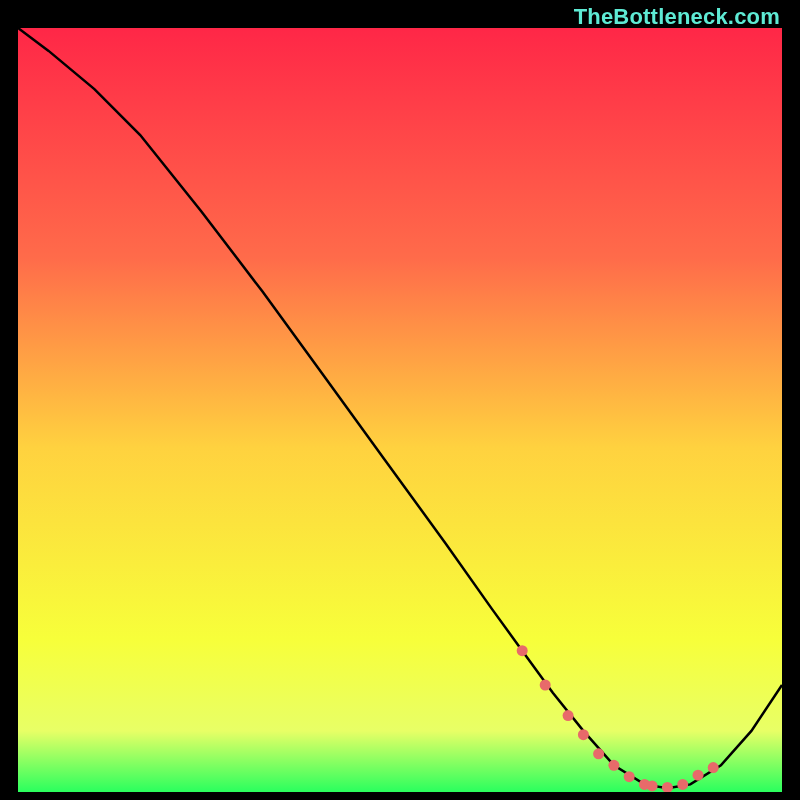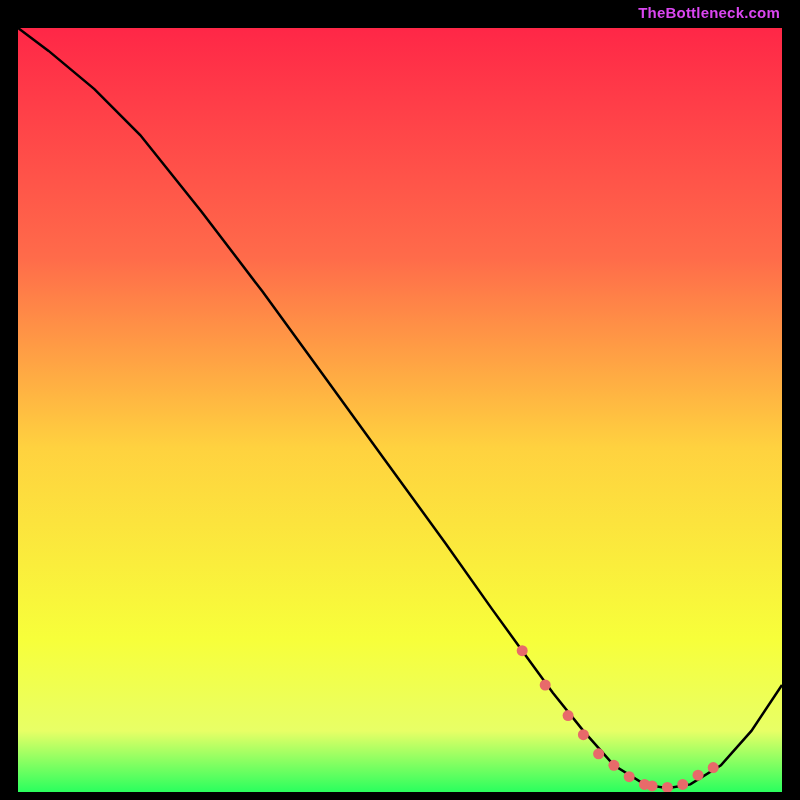--- a/index.html
+++ b/index.html
@@ -23,23 +23,23 @@
     left: 0;
     top: 0;
     width: 100%;
     height: 100%;
   }
   .watermark {
     position: absolute;
     top: 4px;
     right: 20px;
     font-family: Arial, Helvetica, sans-serif;
-    font-size: 15px;
+    font-size: 22px;
     font-weight: 600;
-    color: #d946ef;
+    color: #5eead4;
     letter-spacing: 0.2px;
   }
   svg {
     position: absolute;
     left: 0;
     top: 0;
   }
 </style>
 </head>
 <body>

